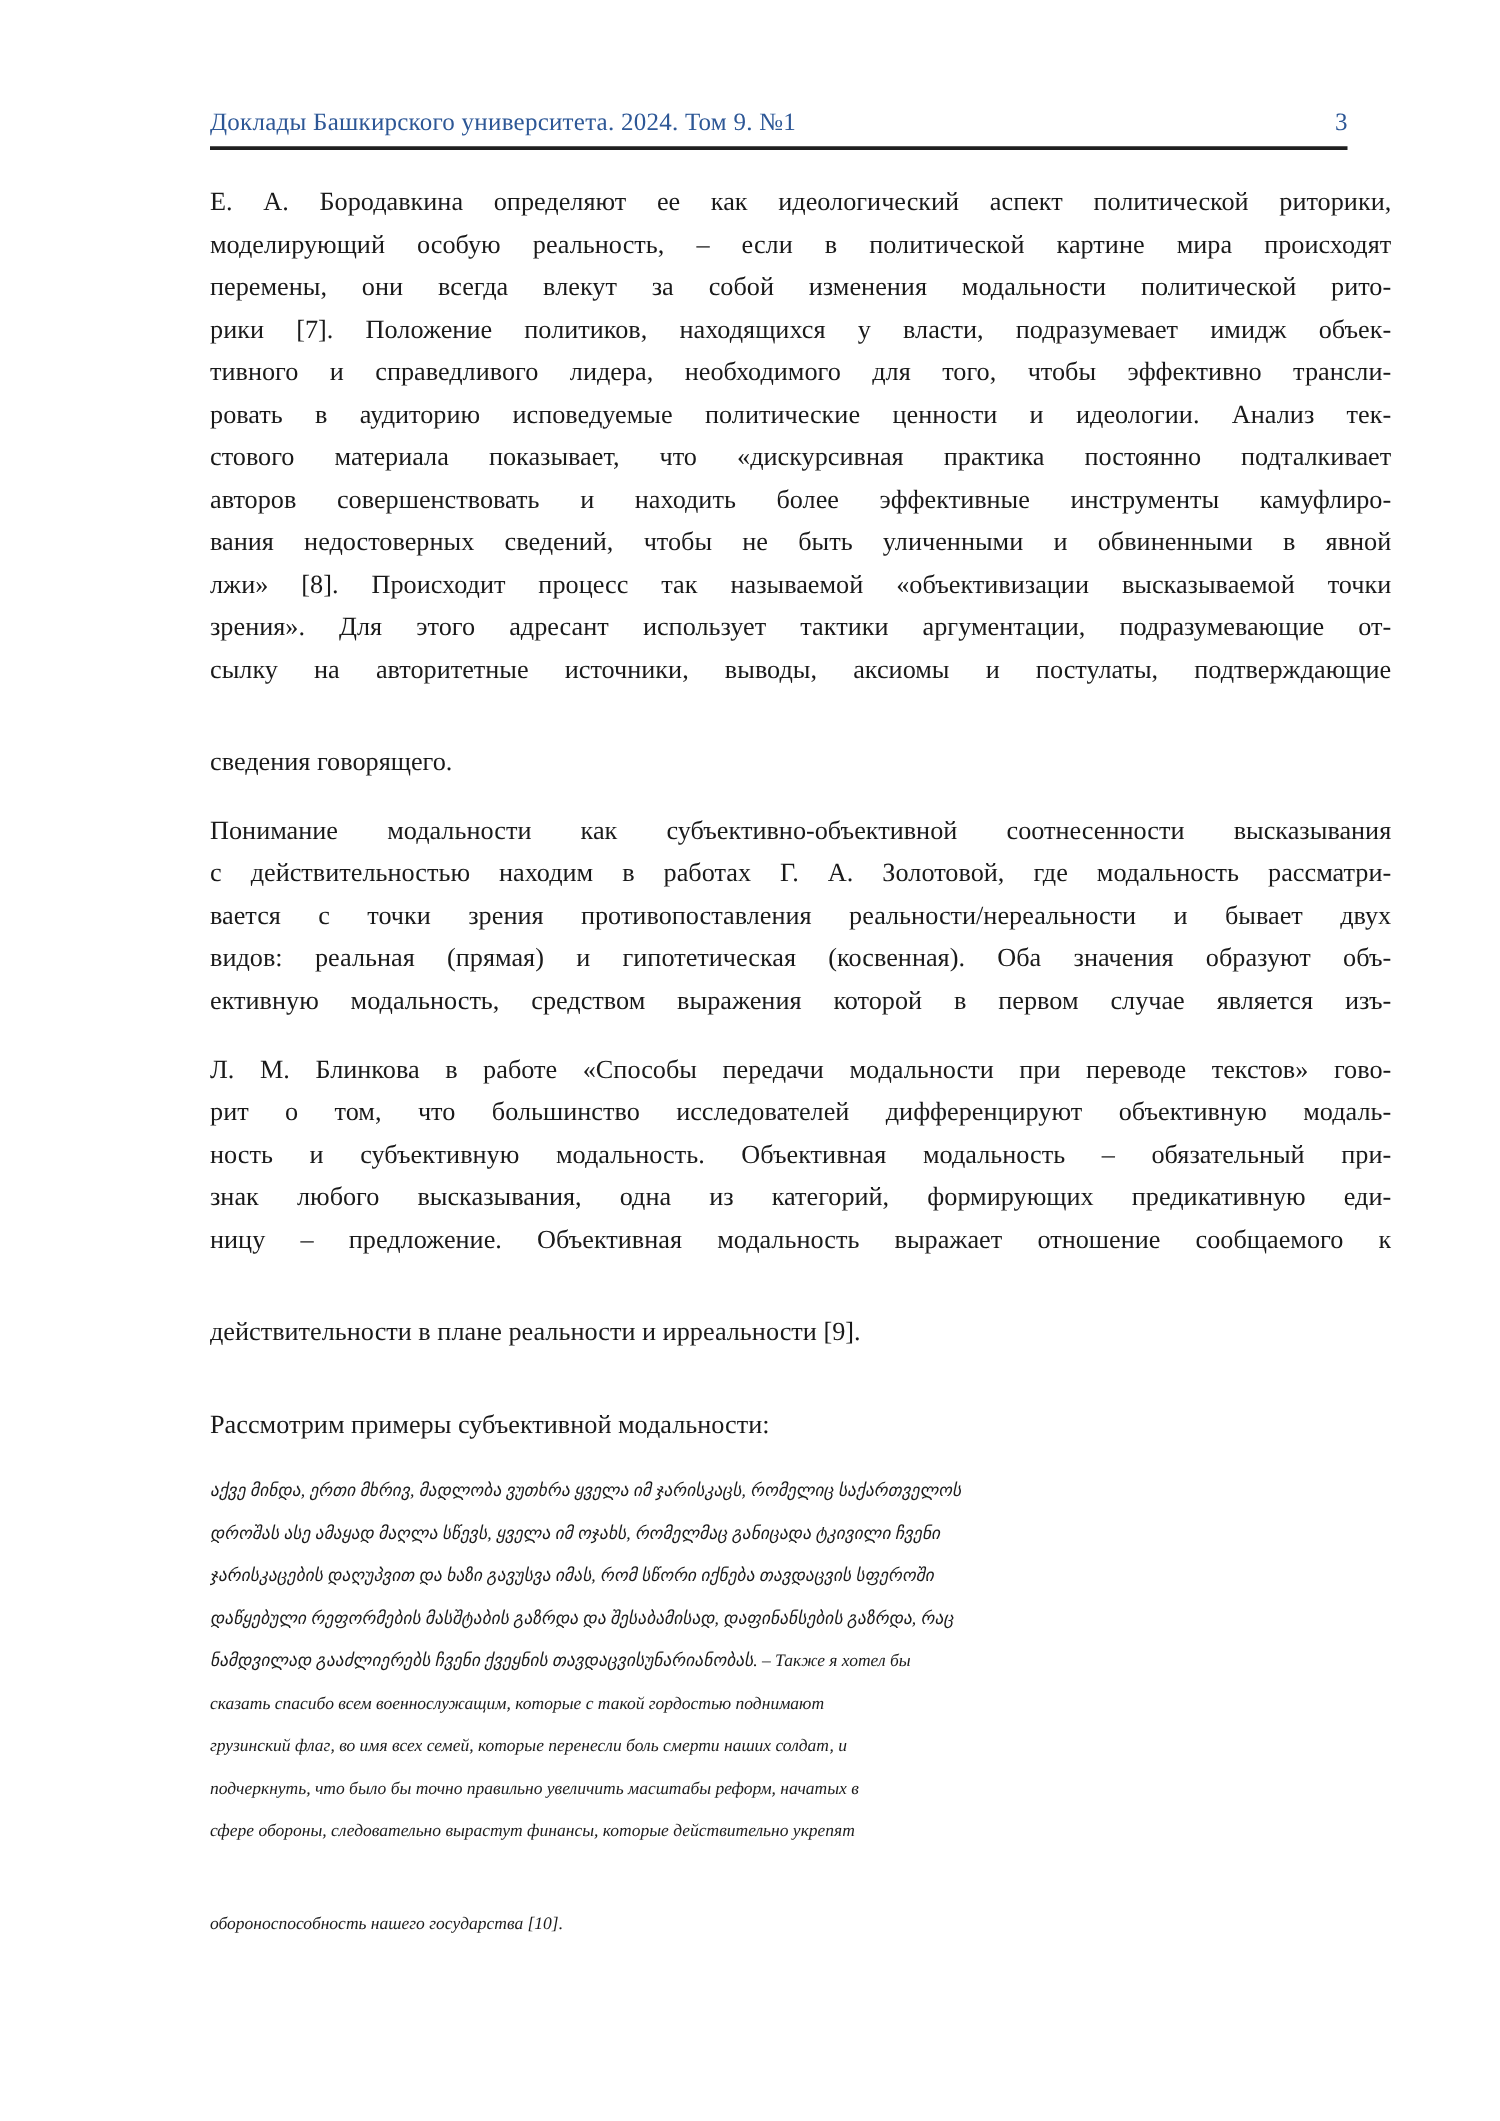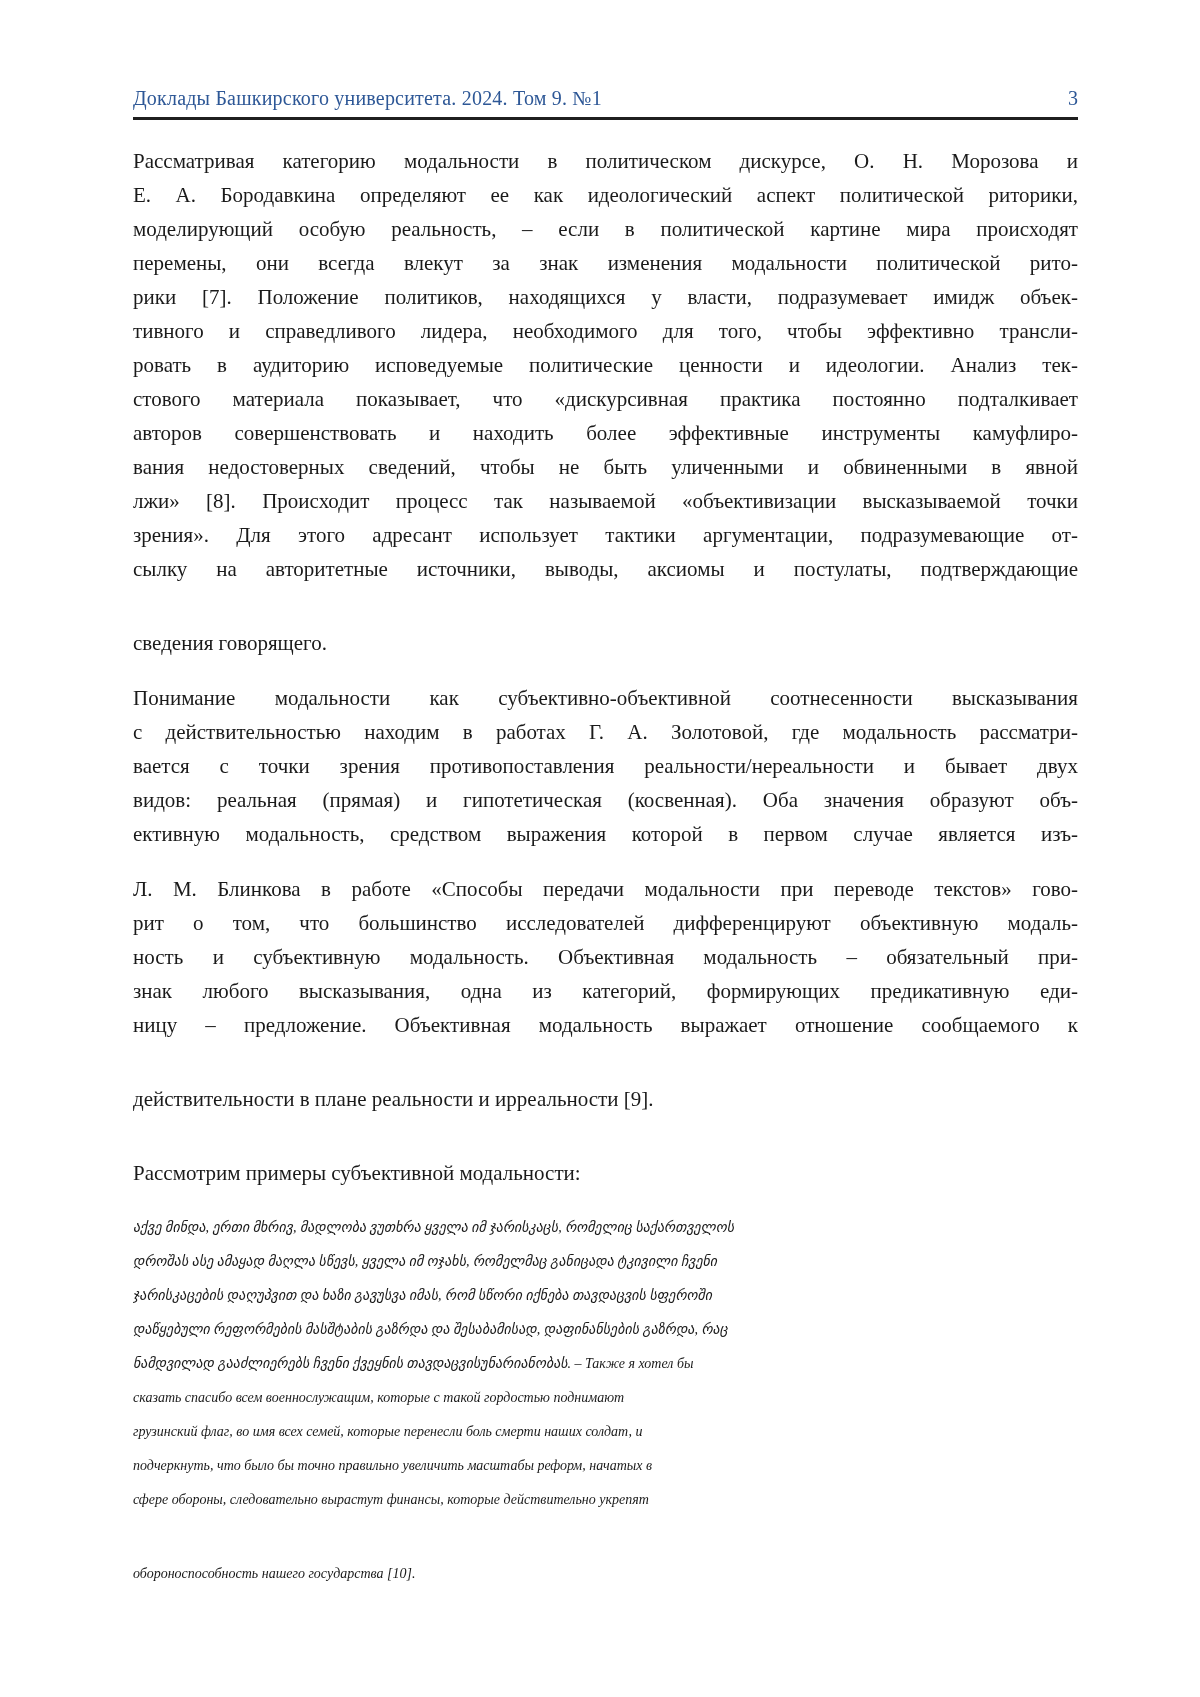--- a/index.html
+++ b/index.html
@@ -10,20 +10,21 @@
   * { margin: 0; padding: 0; box-sizing: border-box; }
   html, body { background: #ffffff; }
   .page {
     position: relative;
     width: 1200px;
     height: 1697px;
     background: #ffffff;
     overflow: hidden;
     font-family: "Liberation Serif", "DejaVu Serif", serif;
     color: var(--ink);
+    padding-left: 35px;
   }
   .header {
     margin: 86px 122px 0 133px;
     display: flex;
     justify-content: space-between;
     align-items: baseline;
     font-size: 20px;
     line-height: 24px;
     color: var(--accent);
     padding-bottom: 7px;
@@ -61,24 +62,23 @@
 </head>
 <body>
 
 <div class="page">
   <div class="header">
     <span class="journal">Доклады Башкирского университета. 2024. Том 9. №1</span>
     <span class="pagenum">3</span>
   </div>
   <div class="body">
       <div class="para">
-        <div class="line">Рассматривая категорию модальности в политическом дискурсе, О. Н. Морозова и</div>
         <div class="line">Е. А. Бородавкина определяют ее как идеологический аспект политической риторики,</div>
         <div class="line">моделирующий особую реальность, – если в политической картине мира происходят</div>
-        <div class="line">перемены, они всегда влекут за знак изменения модальности политической рито-</div>
+        <div class="line">перемены, они всегда влекут за собой изменения модальности политической рито-</div>
         <div class="line">рики [7]. Положение политиков, находящихся у власти, подразумевает имидж объек-</div>
         <div class="line">тивного и справедливого лидера, необходимого для того, чтобы эффективно трансли-</div>
         <div class="line">ровать в аудиторию исповедуемые политические ценности и идеологии. Анализ тек-</div>
         <div class="line">стового материала показывает, что «дискурсивная практика постоянно подталкивает</div>
         <div class="line">авторов совершенствовать и находить более эффективные инструменты камуфлиро-</div>
         <div class="line">вания недостоверных сведений, чтобы не быть уличенными и обвиненными в явной</div>
         <div class="line">лжи» [8]. Происходит процесс так называемой «объективизации высказываемой точки</div>
         <div class="line">зрения». Для этого адресант использует тактики аргументации, подразумевающие от-</div>
         <div class="line">сылку на авторитетные источники, выводы, аксиомы и постулаты, подтверждающие</div>
         <div class="line last">сведения говорящего.</div>

